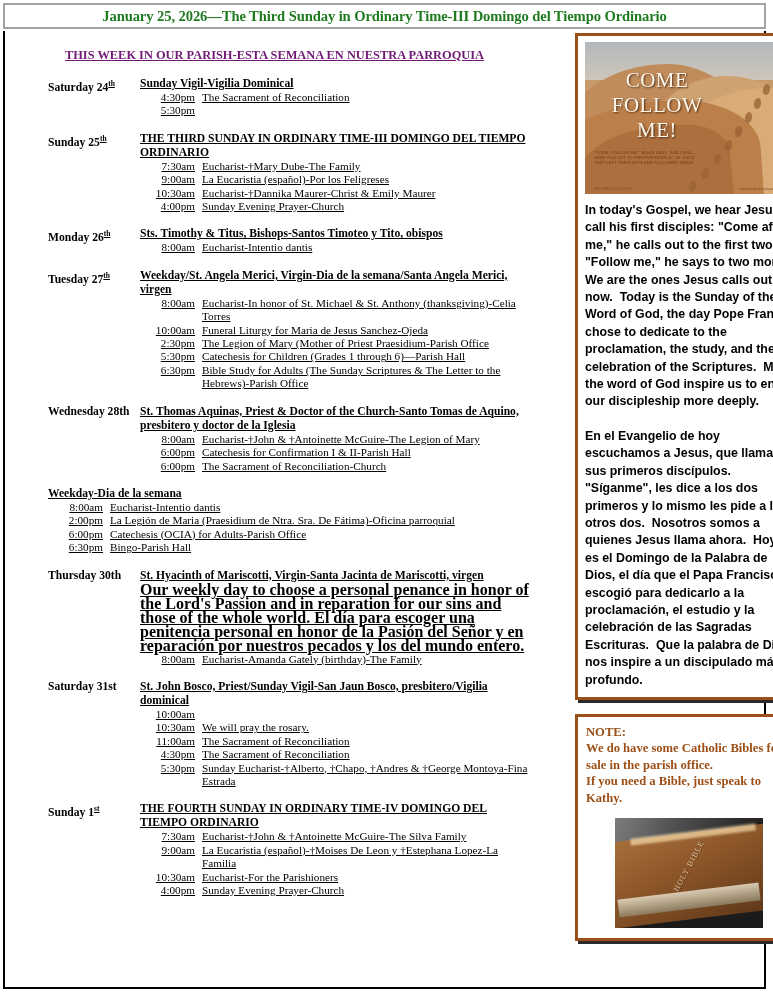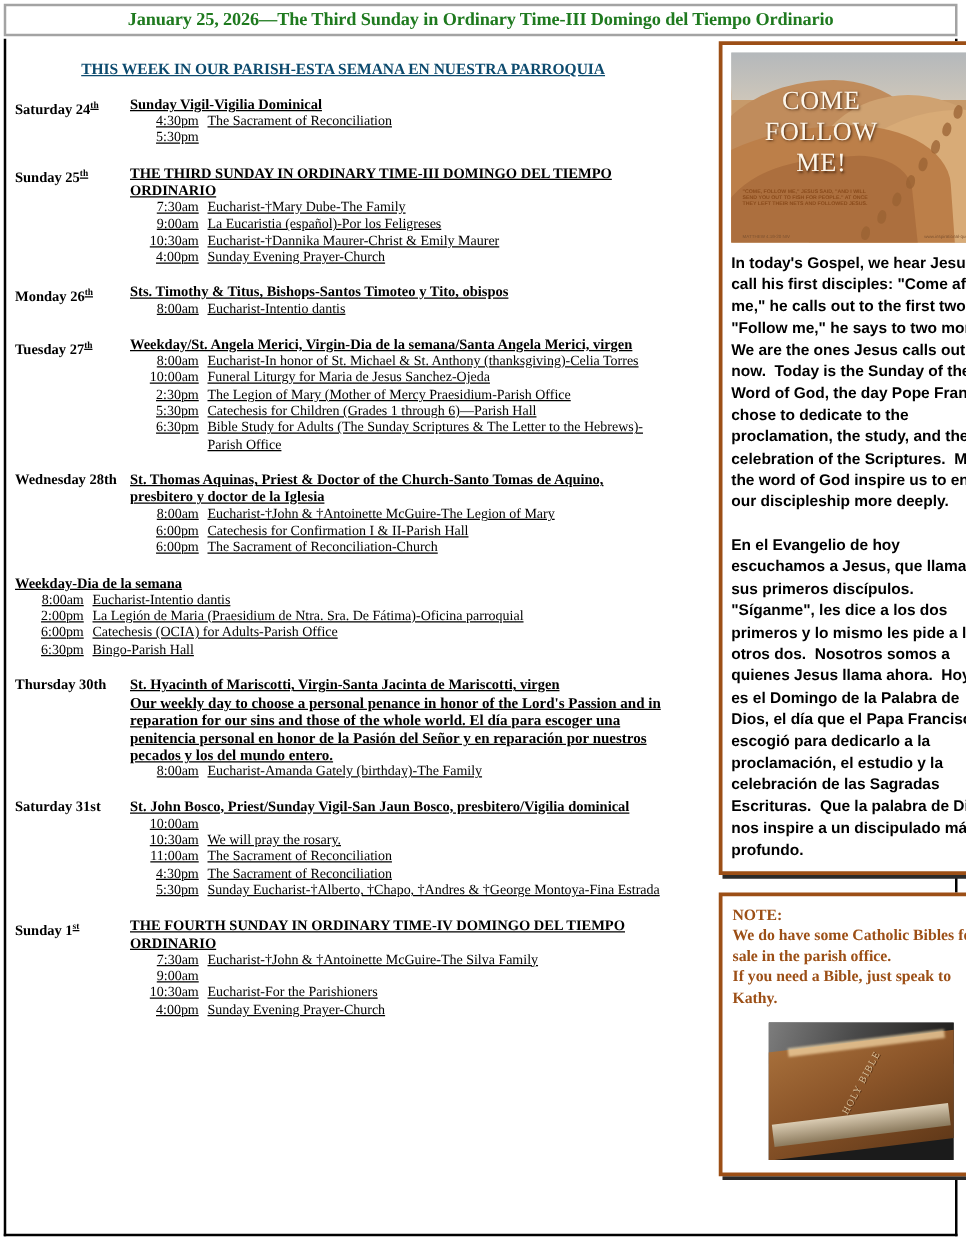--- a/index.html
+++ b/index.html
@@ -60,28 +60,29 @@
     top: 36px;
     width: 527px;
     height: 945px;
     overflow: hidden;
   }
   .schedule-heading {
     text-align: center;
     font-weight: bold;
     font-size: 12.4px;
     text-decoration: underline;
-    color: #0c4a6e;
+    color: #701a75;
     margin: 12px 0 0 0;
     padding-left: 10px;
   }
   .day-block {
     display: flex;
     margin-top: 14px;
     padding-left: 6px;
+    margin-left: 36px;
   }
   .day-label {
     width: 92px;
     flex: 0 0 92px;
     font-weight: bold;
     font-size: 11.6px;
     line-height: 14px;
     color: #000000;
   }
   .day-label sup {
@@ -94,21 +95,21 @@
     text-decoration: underline;
   }
   .day-title {
     font-weight: bold;
     font-size: 11.6px;
     line-height: 14px;
     color: #000000;
   }
   .day-note {
     font-weight: bold;
-    font-size: 12px;
+    font-size: 16px;
     line-height: 14px;
     color: #000000;
   }
   .events {
     margin-top: 0px;
   }
   .event-row {
     display: flex;
     font-size: 11.2px;
     line-height: 13.4px;
@@ -419,21 +420,21 @@
               <div class="event-row">
                 <div class="event-time">8:00am</div>
                 <div class="event-desc">Eucharist-In honor of St. Michael &amp; St. Anthony (thanksgiving)-Celia Torres</div>
               </div>
               <div class="event-row">
                 <div class="event-time">10:00am</div>
                 <div class="event-desc">Funeral Liturgy for Maria de Jesus Sanchez-Ojeda</div>
               </div>
               <div class="event-row">
                 <div class="event-time">2:30pm</div>
-                <div class="event-desc">The Legion of Mary (Mother of Mercy Praesidium-Parish Office</div>
+                <div class="event-desc">The Legion of Mary (Mother of Priest Praesidium-Parish Office</div>
               </div>
               <div class="event-row">
                 <div class="event-time">5:30pm</div>
                 <div class="event-desc">Catechesis for Children (Grades 1 through 6)—Parish Hall</div>
               </div>
               <div class="event-row">
                 <div class="event-time">6:30pm</div>
                 <div class="event-desc">Bible Study for Adults (The Sunday Scriptures &amp; The Letter to the Hebrews)-Parish Office</div>
               </div>
             </div>
@@ -526,20 +527,21 @@
           <div class="day-label">Sunday 1<sup>st</sup></div>
           <div class="day-body">
             <div class="day-title">THE FOURTH SUNDAY IN ORDINARY TIME-IV DOMINGO DEL TIEMPO ORDINARIO</div>
             <div class="events">
               <div class="event-row">
                 <div class="event-time">7:30am</div>
                 <div class="event-desc">Eucharist-†John &amp; †Antoinette McGuire-The Silva Family</div>
               </div>
               <div class="event-row">
                 <div class="event-time">9:00am</div>
+                <div class="event-desc">La Eucaristia (español)-†Moises De Leon y †Estephana Lopez-La Familia</div>
               </div>
               <div class="event-row">
                 <div class="event-time">10:30am</div>
                 <div class="event-desc">Eucharist-For the Parishioners</div>
               </div>
               <div class="event-row">
                 <div class="event-time">4:00pm</div>
                 <div class="event-desc">Sunday Evening Prayer-Church</div>
               </div>
             </div>

